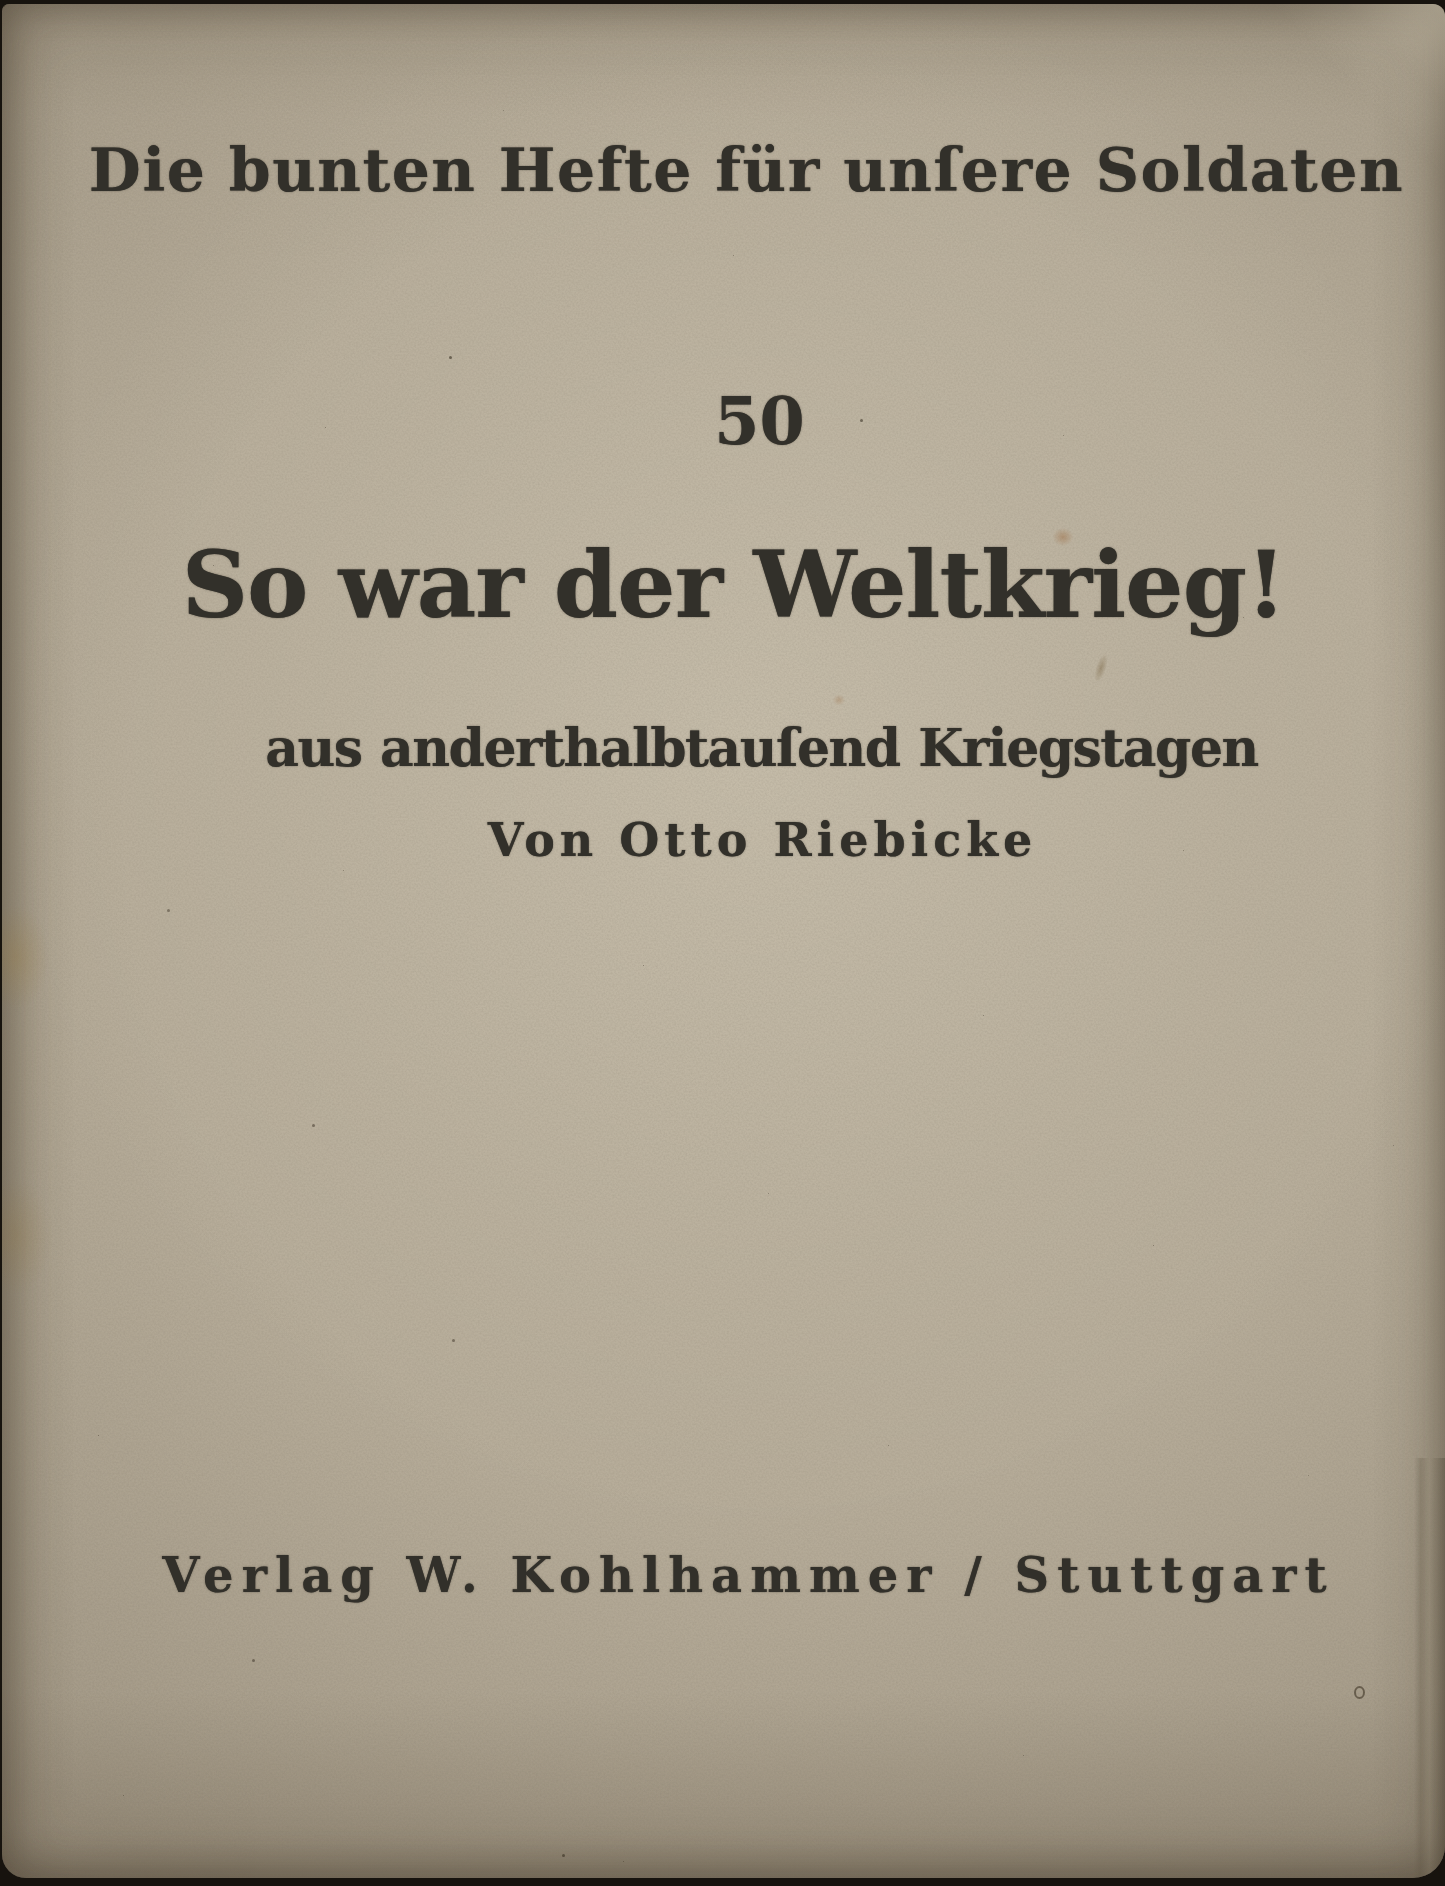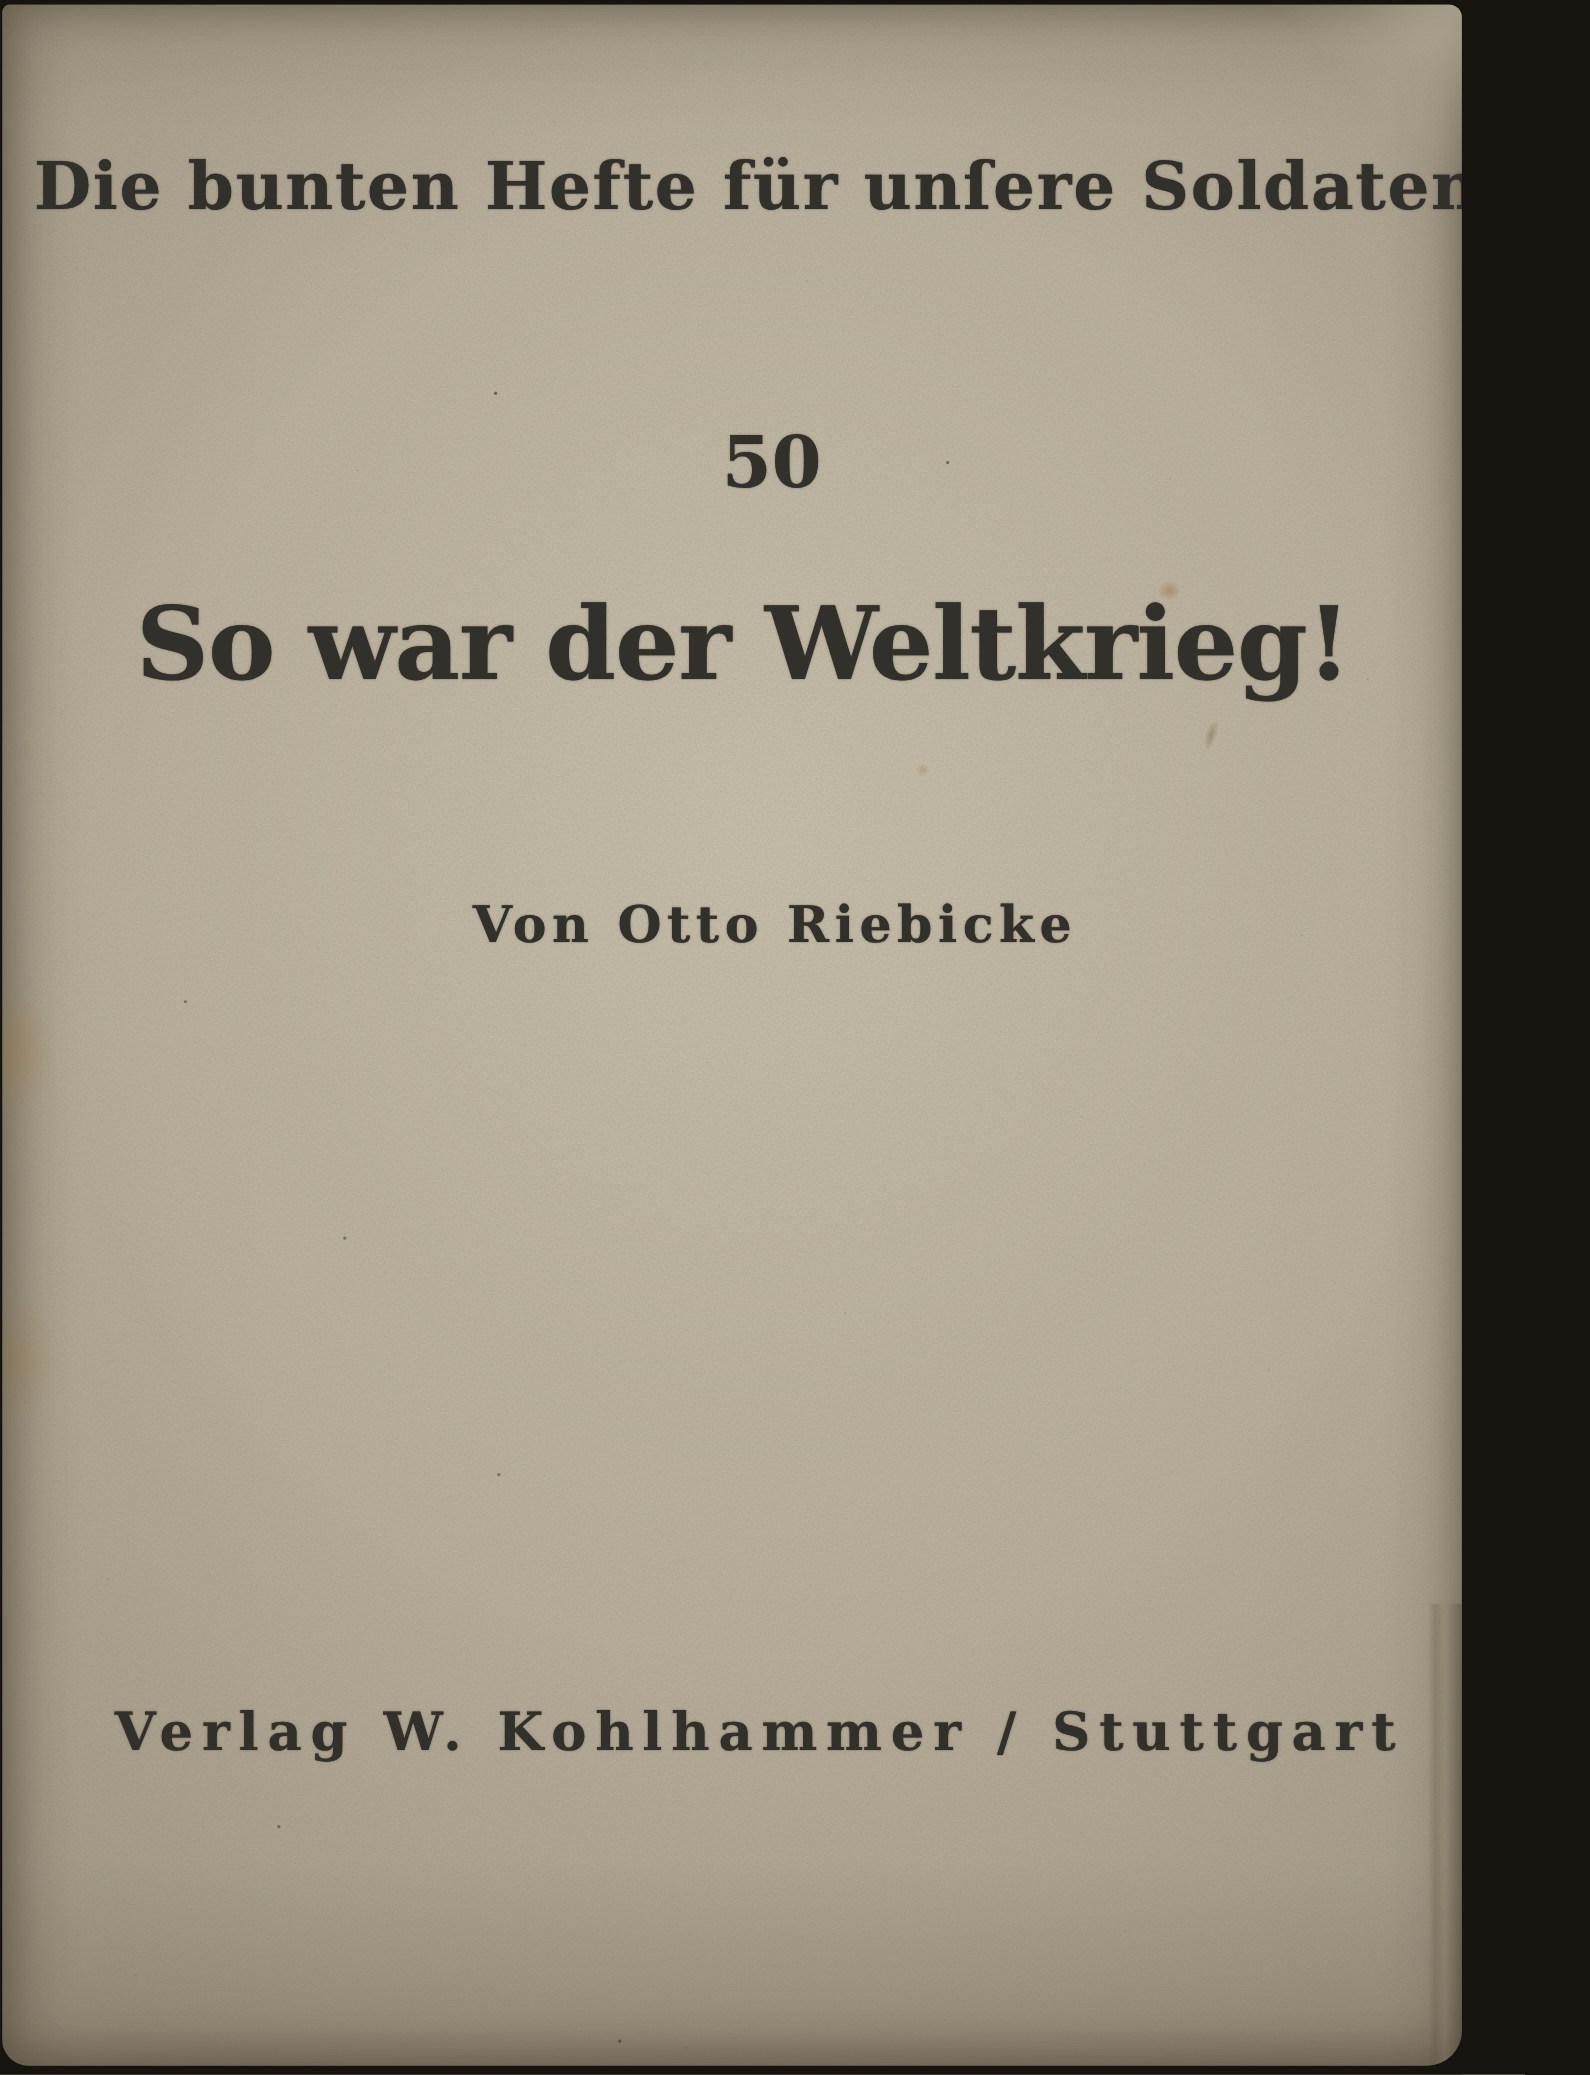--- a/index.html
+++ b/index.html
@@ -6,21 +6,21 @@
     --paper:#b6ac99;
     --paper-light:#c8bfab;
     --paper-dark:#a1987f;
     --ink:#32302a;
     --bg:#17130e;
   }
   *{margin:0;padding:0;box-sizing:border-box;}
   html,body{width:1445px;height:1886px;overflow:hidden;}
   body{background:var(--bg);font-family:"DejaVu Serif","Liberation Serif",serif;}
   .photo{
-    position:relative;width:1329px;height:1886px;background:var(--bg);
+    position:relative;width:1445px;height:1886px;background:var(--bg);
   }
   .paper{
     position:absolute;left:2px;top:4px;right:0;bottom:8px;
     background-color:var(--paper);
     background-image:
       radial-gradient(ellipse 75% 60% at 52% 40%, rgba(255,250,232,0.20) 0%, rgba(255,250,232,0.06) 45%, rgba(0,0,0,0) 70%),
       linear-gradient(180deg, rgba(120,108,88,0.18) 0%, rgba(0,0,0,0) 6%, rgba(0,0,0,0) 90%, rgba(90,78,60,0.25) 100%),
       linear-gradient(90deg, rgba(110,98,80,0.16) 0%, rgba(0,0,0,0) 5%, rgba(0,0,0,0) 95%, rgba(110,98,80,0.14) 100%);
     border-radius:7px 12px 32px 24px;
     box-shadow:
@@ -119,18 +119,19 @@
     <div class="ring-mark"></div>
     <div class="specks"></div>
 
     <div class="txt series-title">Die bunten Hefte für unſere Soldaten</div>
 
     <div class="txt issue-number">50</div>
 
     <div class="txt main-title">So war der Weltkrieg!</div>
 
 
+    <div class="txt subtitle-2">aus anderthalbtauſend Kriegstagen</div>
 
     <div class="txt author-line">Von Otto Riebicke</div>
 
     <div class="txt publisher-line">Verlag W. Kohlhammer / Stuttgart</div>
   </div>
 </div>
 
 </body></html>

